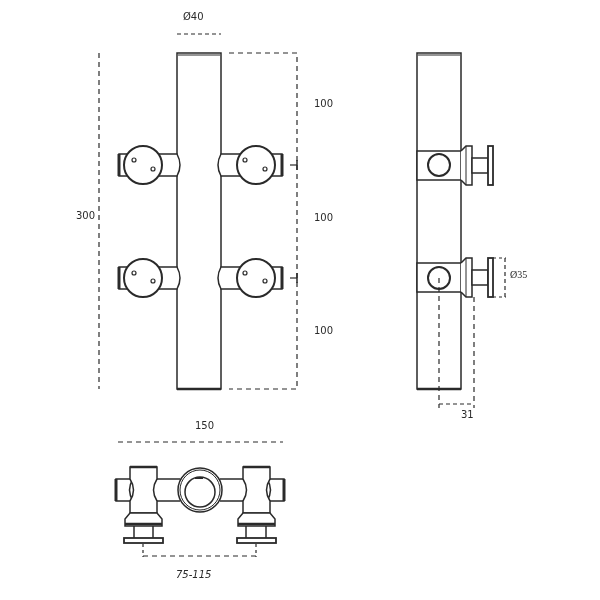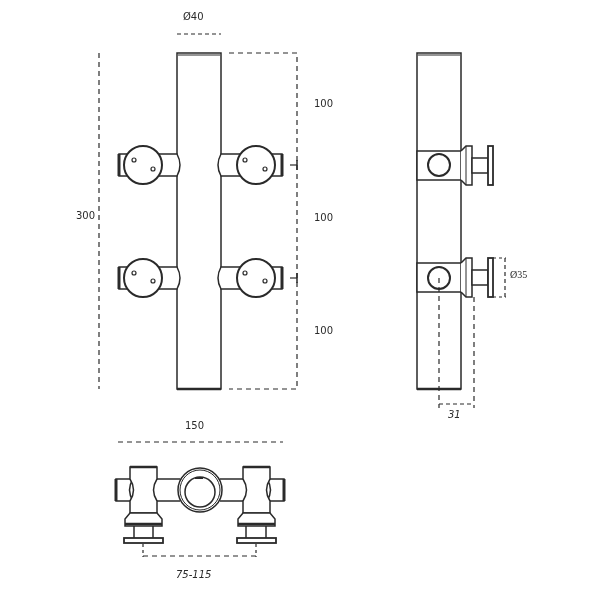--- a/index.html
+++ b/index.html
@@ -140,15 +140,15 @@
     </g>
   </g>
 </svg>
 
 <div class="lbl" style="left:183px;top:12px;">Ø40</div>
 <div class="lbl" style="left:76px;top:211px;">300</div>
 <div class="lbl" style="left:314px;top:99px;">100</div>
 <div class="lbl" style="left:314px;top:213px;">100</div>
 <div class="lbl" style="left:314px;top:326px;">100</div>
 <div class="lbl" style="left:510px;top:270px;font-family:Liberation Serif, serif;">Ø35</div>
-<div class="lbl" style="left:448px;top:410px;font-style:italic;">31</div>
-<div class="lbl" style="left:185px;top:421px;">150</div>
+<div class="lbl" style="left:461px;top:410px;">31</div>
+<div class="lbl" style="left:195px;top:421px;">150</div>
 <div class="lbl" style="left:176px;top:570px;font-style:italic;">75-115</div>
 
 </body></html>

